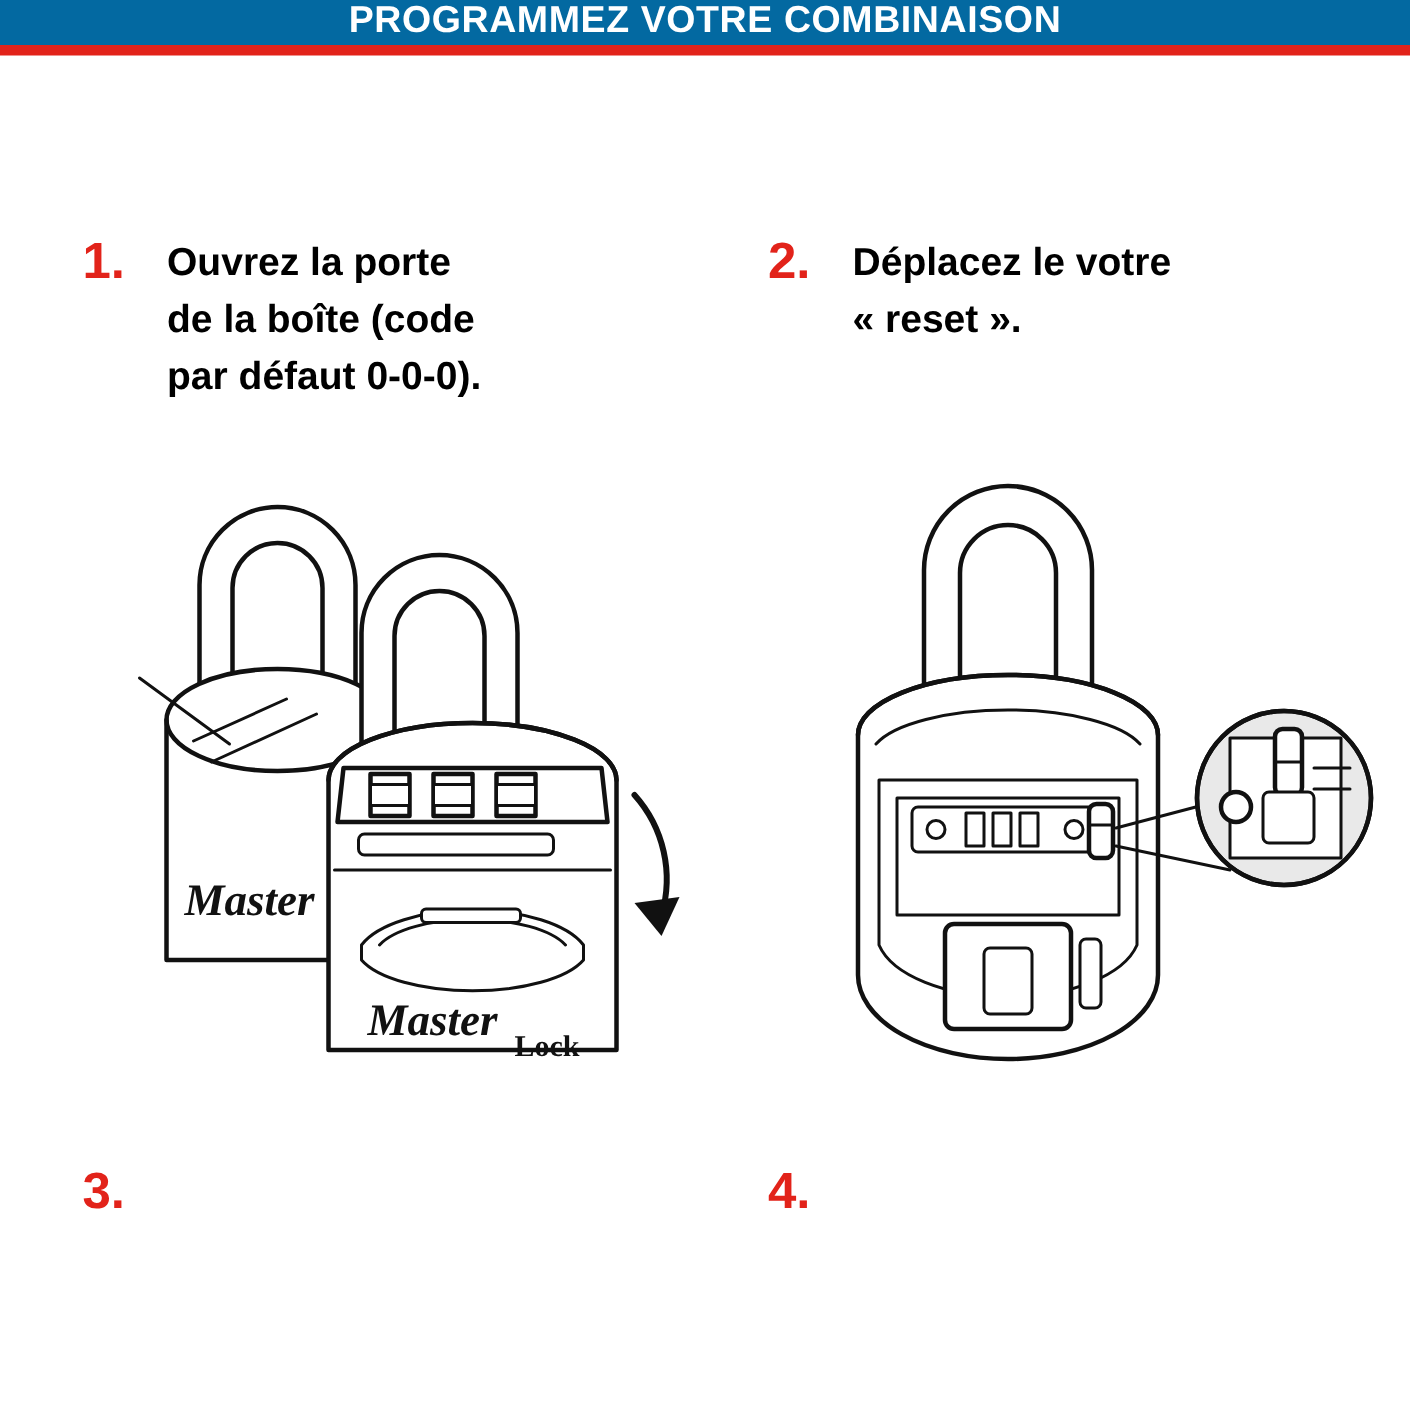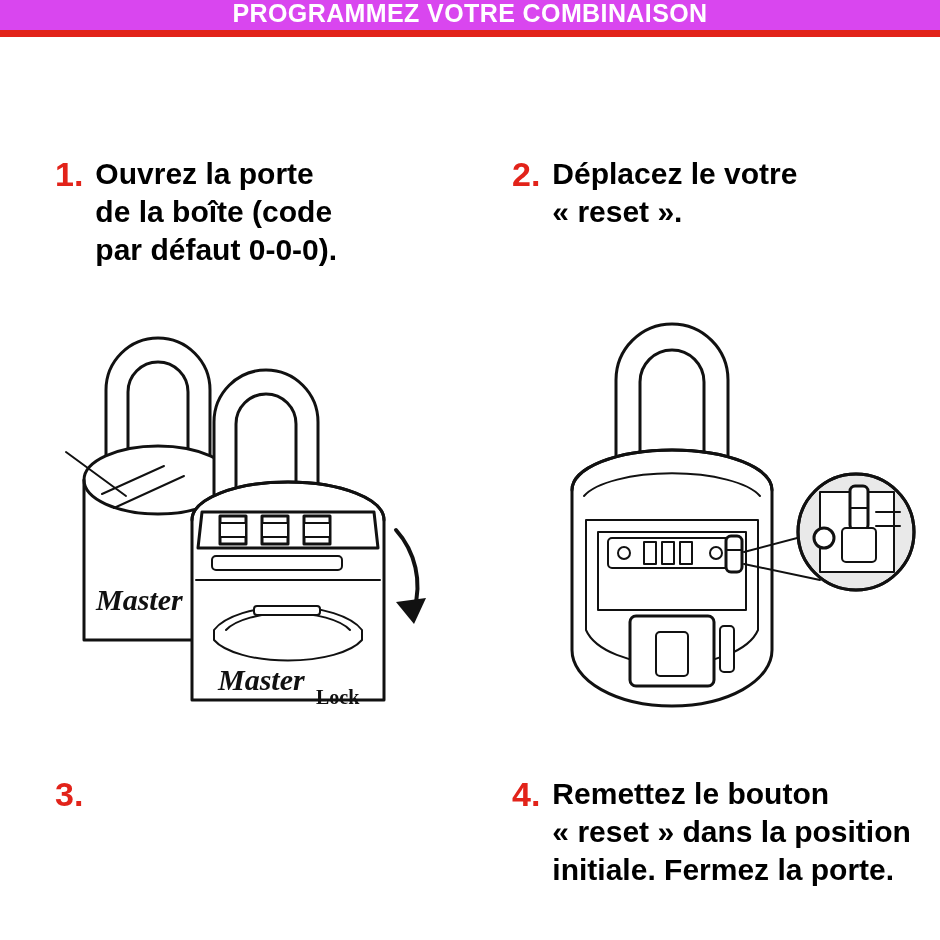--- a/index.html
+++ b/index.html
@@ -14,21 +14,21 @@
     font-family: "Liberation Sans", sans-serif;
     position: relative;
   }
 
   
   .header-band {
     position: absolute;
     top: 0; left: 0;
     width: 940px;
     height: 30px;
-    background: #d946ef;
+    background: #0369a1;
     color: #ffffff;
     display: flex;
     align-items: center;
     justify-content: center;
     overflow: hidden;
   }
   .header-title {
     font-size: 25px;
     font-weight: bold;
     letter-spacing: 0.4px;
@@ -54,35 +54,36 @@
     color: #e2231a;
     font-weight: bold;
     font-size: 34px;
     line-height: 38px;
     margin-right: 12px;
     flex: 0 0 auto;
   }
   .step-text {
     color: #000000;
     font-weight: bold;
-    font-size: 30px;
+    font-size: 26px;
     line-height: 38px;
     white-space: pre-line;
+    margin-left: 16px;
   }
 
   #step1 { left: 55px;  top: 155px; }
   #step2 { left: 512px; top: 155px; }
   #step3 { left: 55px;  top: 775px; }
   #step4 { left: 512px; top: 775px; }
 
   
   .illo {
     position: absolute;
   }
-  #illo-left  { left: 44px;  top: 280px; width: 430px; height: 450px; }
+  #illo-left  { left: 71px;  top: 280px; width: 430px; height: 450px; }
   #illo-right { left: 520px; top: 280px; width: 400px; height: 450px; }
 
   .illo svg { display: block; }
 </style>
 </head>
 <body>
 
 <div class="header-band">
   <div class="header-title">PROGRAMMEZ VOTRE COMBINAISON</div>
 </div>
@@ -100,23 +101,20 @@
   <div class="step-text">Déplacez le votre
 « reset ».</div>
 </div>
 
 <div class="step" id="step3">
   <div class="step-num">3.</div>
 </div>
 
 <div class="step" id="step4">
   <div class="step-num">4.</div>
-  <div class="step-text">Remettez le bouton
-« reset » dans la position
-initiale. Fermez la porte.</div>
 </div>
 
 <div class="illo" id="illo-left">
   <svg width="430" height="450" viewBox="0 0 430 450" fill="none" stroke="#111111" stroke-width="3" stroke-linejoin="round" stroke-linecap="round">
 
     <path d="M62 180 L62 110 A52 52 0 0 1 166 110 L166 180" fill="#ffffff"></path>
     <path d="M84 180 L84 112 A30 30 0 0 1 144 112 L144 180" fill="#ffffff"></path>
 
     <path d="M40 200 L40 360 L188 360 L188 200 A74 34 0 0 0 40 200 Z" fill="#ffffff"></path>
     <path d="M40 200 A74 34 0 0 0 188 200" fill="none"></path>

